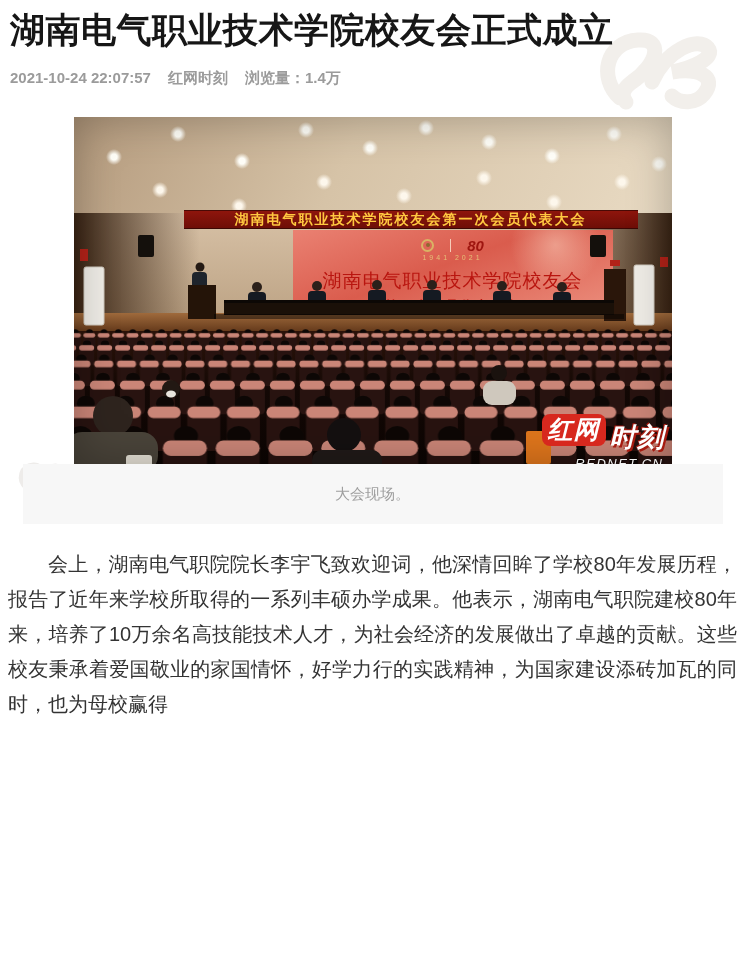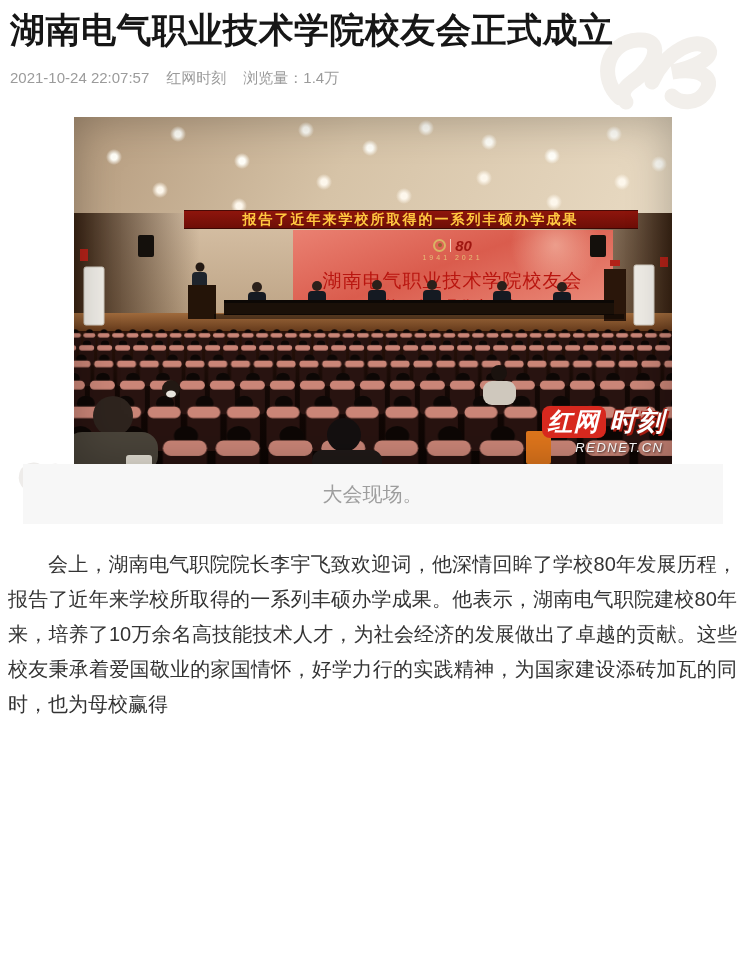--- a/index.html
+++ b/index.html
@@ -7,21 +7,21 @@
   body { font-family:"Liberation Sans","DejaVu Sans",sans-serif; }
   .page { position:relative; width:745px; height:758px; background:#fff; overflow:hidden; margin:0 auto; }
 
   
   .wm-svg { position:absolute; pointer-events:none; }
   .wm-tr { left:586px; top:20px; }
   .wm-bl { left:14px; top:458px; }
 
   .title { position:relative; z-index:2; padding:7px 10px 0 10px; font-size:35px; line-height:46px;
            font-weight:700; color:#161616; letter-spacing:0.5px; }
-  .meta  { position:relative; z-index:2; margin:15px 0 0 10px; font-size:15px; line-height:20px; color:#9b9b9b; }
+  .meta  { position:relative; z-index:2; margin:15px 0 0 10px; font-size:15px; line-height:20px; color:#9b9b9b;font-weight:bold; }
   .meta span { margin-right:17px; }
 
   figure { margin:0; }
   .photo { position:relative; width:598px; height:347px; margin:29px auto 0; overflow:hidden; background:#1a0d07; }
 
   
   .ceiling { position:absolute; left:0; top:0; width:598px; height:102px;
     background:
       radial-gradient(circle at  40px 40px, #fffef8 3px, rgba(255,255,255,0) 8px),
       radial-gradient(circle at 104px 17px, #fffef8 3px, rgba(255,255,255,0) 8px),
@@ -55,47 +55,47 @@
   .led-banner { position:absolute; left:110px; top:93px; width:454px; height:19px; z-index:3;
     background:linear-gradient(#8e150c,#6e0e07); border-top:1px solid #4a0a05; border-bottom:1px solid #3c0804;
     color:#ffc840; font-size:14px; line-height:17px; font-weight:700; letter-spacing:2px;
     text-align:center; white-space:nowrap; overflow:hidden; }
 
   .screen { position:absolute; left:219px; top:113px; width:320px; height:84px; z-index:3;
     background:
       radial-gradient(circle at 82% 18%, rgba(255,225,205,.45) 0, rgba(255,225,205,0) 45px),
       linear-gradient(160deg,#ea8172 0%,#da5c4d 45%,#ec8f7e 100%);
     display:flex; flex-direction:column; align-items:center; }
-  .logo-row { display:flex; align-items:center; gap:4px; margin-top:7px; height:16px; }
+  .logo-row { display:flex; align-items:center; gap:16px; margin-top:7px; height:16px; }
   .emblem { width:13px; height:13px; border:2px solid #d9b364; border-radius:50%; position:relative; }
   .emblem::after { content:""; position:absolute; left:2.5px; top:2.5px; width:4px; height:4px;
     border-radius:50%; background:#8d6a2f; }
   .logo-divider { width:1px; height:13px; background:rgba(255,240,220,.75); }
   .logo80 { font-size:15px; font-weight:700; font-style:italic; color:#9e150f; }
   .screen-years { margin-top:1px; font-size:7px; letter-spacing:3px; color:#e5c078; }
   .screen-l1 { margin-top:7px; font-size:19px; font-weight:400; letter-spacing:1px; color:#b9150f; }
   .screen-l2 { margin-top:3px; font-size:13px; font-weight:700; letter-spacing:2px; color:#b9150f; }
 
   .hall { position:absolute; left:0; top:0; z-index:4; pointer-events:none; }
 
   .vignette { position:absolute; inset:0; z-index:6; pointer-events:none;
     box-shadow:inset 0 0 45px rgba(0,0,0,.28); }
 
   .photo-wm { position:absolute; right:6px; top:287px; z-index:7; text-align:right; }
   .photo-wm .row { display:flex; align-items:center; }
   .wm-box { display:inline-block; background:#d7281e; color:#fff; font-weight:700; font-style:italic;
     font-size:25px; line-height:28px; padding:1px 6px 3px; border-radius:8px; letter-spacing:1px; }
   .wm-rest { color:#fff; font-weight:700; font-style:italic; font-size:26px; margin-left:4px;
-    letter-spacing:2px; text-shadow:2px 2px 0 #a61b10, -1px -1px 0 #a61b10; }
+    letter-spacing:2px; text-shadow:2px 2px 0 #a61b10, -1px -1px 0 #a61b10;margin-top:16px; }
   .wm-en { margin-top:1px; padding-right:2px; color:#f2f2f2; font-style:italic; font-size:13px;
     letter-spacing:1.5px; text-shadow:1px 1px 2px rgba(0,0,0,.65); }
 
   .caption-block { position:relative; z-index:1; width:700px; height:60px; margin:0 auto; background:#f7f7f7;
     display:flex; align-items:center; justify-content:center; }
-  .caption-block span { font-size:20px; color:#9e9e9e; }
+  .caption-block span { font-size:15px; color:#9e9e9e; }
 
   .body-text { margin-top:23px; padding:0 8px; }
   .body-text p { font-size:20px; line-height:35px; color:#333; text-indent:2em;
     margin-bottom:34px; letter-spacing:0; text-align:justify; }
 </style>
 </head>
 <body>
 
 <div class="page">
 
@@ -113,21 +113,21 @@
   </div>
 
   <figure>
     <div class="photo">
       <div class="ceiling"></div>
       <div class="backwall"></div>
       <div class="floorband"></div>
       <div class="audiencebg"></div>
 
       <div class="led-banner">
-        <span>报告了近年来学校所取得的一系列丰硕办学成果</span>
+        <span>湖南电气职业技术学院校友会第一次会员代表大会</span>
       </div>
 
       <div class="screen">
         <div class="logo-row">
           <span class="emblem"></span>
           <span class="logo-divider"></span>
           <span class="logo80">80</span>
         </div>
         <div class="screen-years">1941  2021</div>
         <div class="screen-l1">湖南电气职业技术学院校友会</div>

